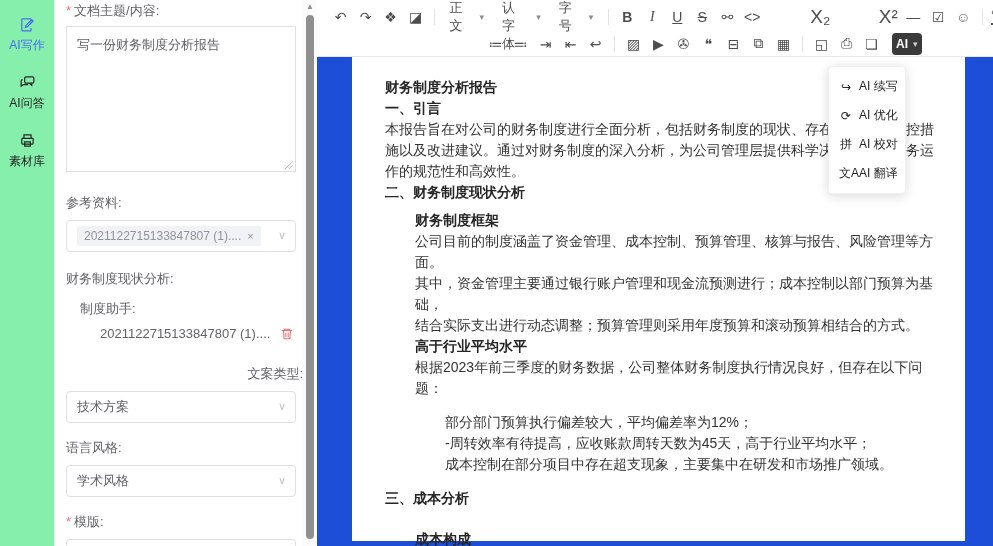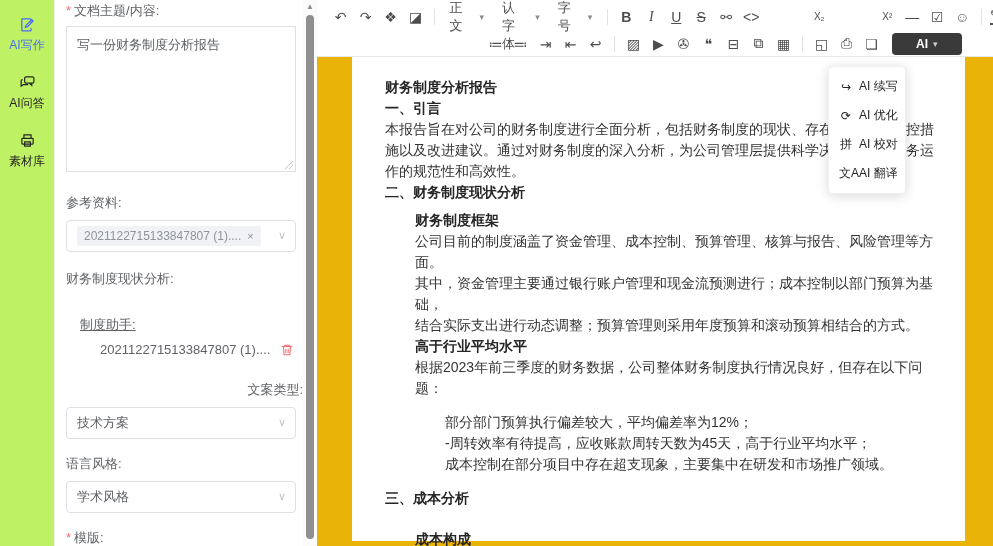--- a/index.html
+++ b/index.html
@@ -3,37 +3,37 @@
 <meta charset="utf-8">
 <style>
   * { margin:0; padding:0; box-sizing:border-box; }
   html,body { width:993px; height:546px; overflow:hidden; background:#fff;
     font-family:"Liberation Sans","DejaVu Sans",sans-serif; }
   body { position:relative; color:#333; }
 
   
   .icon-rail { position:absolute; left:0; top:0; width:55px; height:546px;
     border-right:1px solid #ededed; display:flex; flex-direction:column;
-    align-items:center; padding-top:16px; gap:20px; background:#bef264; z-index:5; }
+    align-items:center; padding-top:16px; gap:20px; background:#86efac; z-index:5; }
   .rail-item { display:flex; flex-direction:column; align-items:center; gap:4px;
     font-size:12px; color:#262626; cursor:pointer; }
   .rail-item svg { width:17px; height:17px; stroke:currentColor; fill:none; stroke-width:1.7; }
   .rail-item.active { color:#4a6df5; }
 
   
   .form-panel { position:absolute; left:56px; top:0; width:247px; height:506px;
     background:#fff; padding:2px 0 0 10px; }
   .f-label { display:block; font-size:13px; color:#606266; }
   .req { color:#f56c6c; margin-right:3px; font-size:13px; }
   .topic-area { width:230px; height:146px; border:1px solid #dcdfe6; border-radius:0;
     margin-top:6px; padding:8px 10px; font-size:13px; color:#606266; resize:none;
     font-family:inherit; line-height:1.5; outline:none;
     background:
       linear-gradient(135deg, transparent 0 55%, #c0c4cc 55% 60%, transparent 60% 75%, #c0c4cc 75% 80%, transparent 80%) no-repeat bottom 2px right 2px / 9px 9px; }
-  .mt18 { margin-top:18px; } .mt16 { margin-top:16px; } .mt12 { margin-top:28px;text-decoration:underline; }
+  .mt18 { margin-top:18px; } .mt16 { margin-top:16px; } .mt12 { margin-top:12px; }
   .mt8 { margin-top:24px;text-align:right; }
   .select { position:relative; width:230px; height:32px; border:1px solid #dcdfe6;
     border-radius:4px; margin-top:8px; display:flex; align-items:center;
     padding:0 26px 0 10px; font-size:13px; color:#606266; cursor:pointer; background:#fff; }
   .chev { position:absolute; right:9px; top:50%; transform:translateY(-54%);
     color:#c0c4cc; font-size:11px; }
   .circle-ic { position:absolute; right:24px; top:50%; transform:translateY(-50%);
     color:#c0c4cc; font-size:13px; }
   .tag { display:flex; align-items:center; gap:6px; background:#f0f2f5; border-radius:2px;
     padding:3px 7px; font-size:12px; color:#909399; max-width:195px; white-space:nowrap; }
@@ -60,29 +60,29 @@
   .tb-btn { min-width:25px; height:24px; display:flex; align-items:center; justify-content:center;
     font-size:14px; color:#4d4d4d; padding:0 3px; border-radius:3px; cursor:pointer; }
   .tb-sep { width:1px; height:16px; background:#e2e2e2; margin:0 6px; }
   .tb-dd { display:flex; align-items:center; gap:17px; font-size:13px; color:#4d4d4d;
     padding:0 9px; height:24px; cursor:pointer; }
   .caret { font-size:9px; color:#8c8c8c; }
   .g-bold { font-weight:bold; }
   .g-italic { font-style:italic; font-family:"Liberation Serif",serif; }
   .g-under { text-decoration:underline; }
   .g-strike { text-decoration:line-through; }
-  .g-sub, .g-sup { font-size:10px;margin-left:43px; }
+  .g-sub, .g-sup { font-size:19px;margin-left:43px; }
   .g-pen { border-bottom:2px solid #555; line-height:15px; }
   .g-color { border-bottom:2px solid #d05050; line-height:15px; font-weight:bold; font-size:13px; }
-  .ai-btn { background:#3a3a3a; color:#fff; border-radius:4px; height:22px; padding:0 24px;
+  .ai-btn { background:#3a3a3a; color:#fff; border-radius:4px; height:22px; padding:0 4px;
     display:flex; align-items:center; gap:5px; font-size:12px; font-weight:bold;
     margin-left:8px; cursor:pointer; }
   .ai-btn .caret { color:#cfcfcf; }
 
-  .content { position:absolute; top:57px; left:0; width:676px; height:489px; background:#eab308; }
+  .content { position:absolute; top:57px; left:0; width:676px; height:489px; background:#1d4ed8; }
   .page { position:absolute; left:35px; top:0; width:613px; height:484px; background:#fff; }
   .page-inner { padding:20px 15px 0 33px; font-size:14px; color:#333; line-height:21px; }
   .d-bold { font-weight:bold; color:#262626; }
   .line { position:relative; }
   .tail { position:absolute; right:16px; top:0; }
   .block { margin-left:30px; }
   .list { margin-left:60px; }
   .sp7 { height:7px; } .sp13 { height:13px; } .sp20 { height:20px; }
 
   

